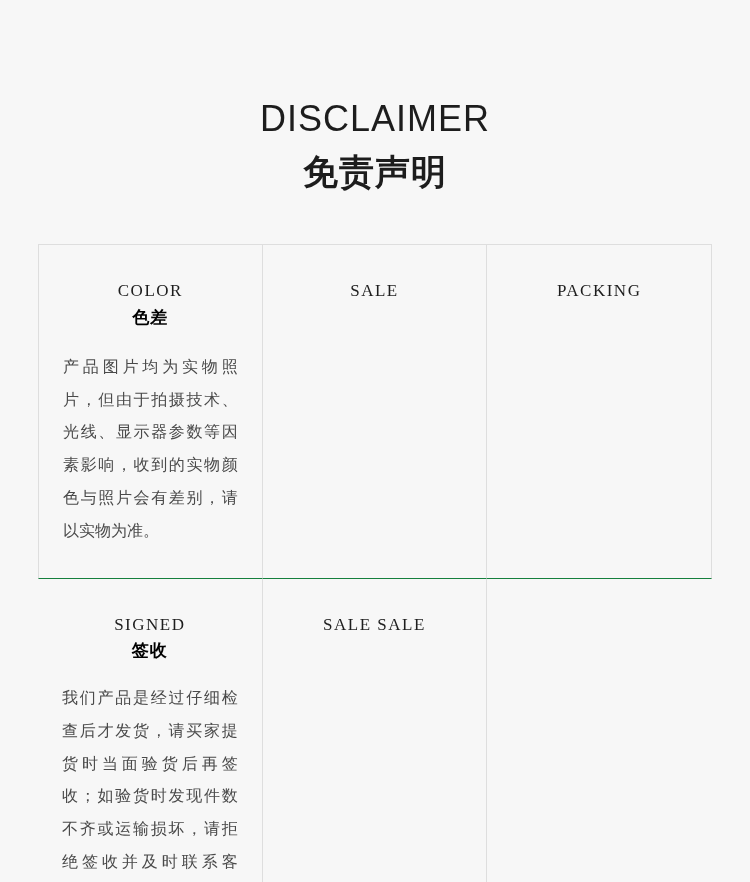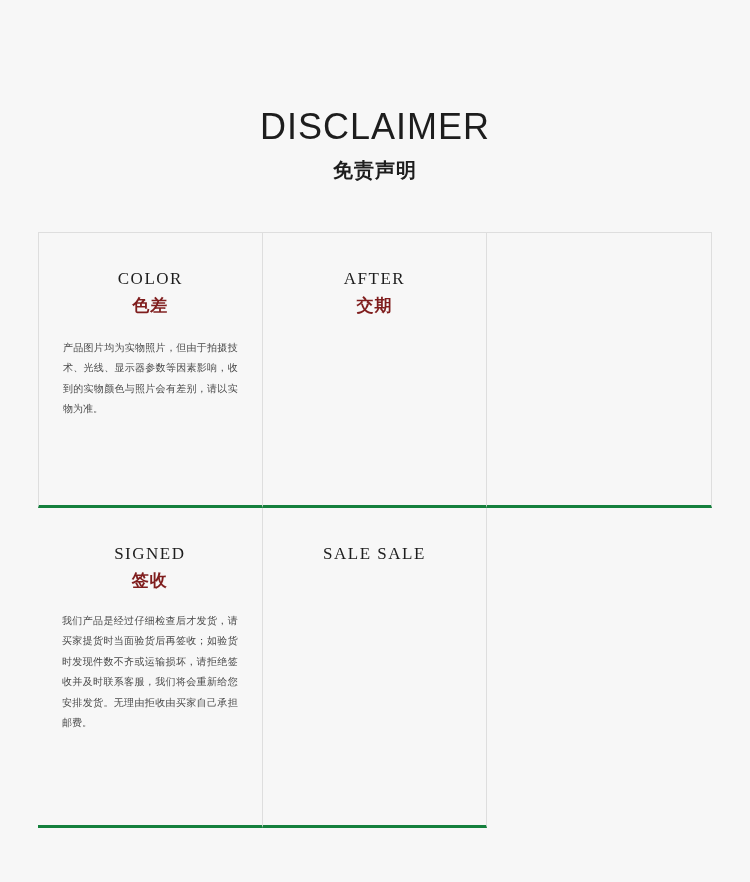--- a/index.html
+++ b/index.html
@@ -12,84 +12,83 @@
     background: #f7f7f7;
     font-family: "Liberation Sans", sans-serif;
     color: #333;
     overflow: hidden;
   }
   .page {
     width: 750px;
     height: 733px;
     position: relative;
     box-sizing: border-box;
-    margin-top: 8px;
   }
   .header {
     text-align: center;
     padding-top: 98px;
   }
   .header .title-en {
     font-family: "Liberation Sans", sans-serif;
     font-size: 36px;
     letter-spacing: 1px;
     color: #1d1d1d;
     font-weight: 400;
     line-height: 1.15;
   }
   .header .title-cn {
     font-family: "Liberation Sans", sans-serif;
-    font-size: 20px;
+    font-size: 35px;
     color: #1d1d1d;
     font-weight: 700;
     margin-top: 10px;
     letter-spacing: 1px;
   }
   .grid {
     margin: 48px auto 0 auto;
     width: 674px;
     display: grid;
     grid-template-columns: repeat(3, 1fr);
     grid-template-rows: repeat(2, auto);
   }
   .cell {
     box-sizing: border-box;
     padding: 36px 24px 30px 24px;
     border-right: 1px solid #dedede;
-    border-bottom: 3px solid #15803d;
+    border-bottom: 1px solid #15803d;
     min-height: 276px;
   }
   .cell.r1 { border-top: 1px solid #dedede; }
   .cell.c1 { border-left: 1px solid #dedede; }
   .cell.r2 { min-height: 320px; padding-bottom: 24px; }
   .cell-title-en {
     text-align: center;
     font-family: "Liberation Serif", serif;
     font-size: 17px;
     letter-spacing: 1.5px;
     color: #1d1d1d;
     line-height: 1.2;
   }
   .cell-title-cn {
     text-align: center;
     font-family: Liberation Mono, monospace;
     font-size: 17px;
     font-weight: 700;
-    color: #7f1d1d;
+    color: #000000;
     margin-top: 4px;
     letter-spacing: 1px;
   }
   .cell-body {
     margin-top: 22px;
-    font-size: 10px;
+    font-size: 16px;
     line-height: 2.05;
     color: #4a4a4a;
     text-align: justify;
     text-justify: inter-ideograph;
-    font-family: Liberation Mono, monospace;
+    font-family: Liberation Sans, sans-serif;
   }
   .cell.r2 .cell-body {
     margin-top: 20px;
   }
 </style>
 </head>
 <body>
 
 <div class="page">
 
@@ -100,25 +99,25 @@
 
   <div class="grid">
 
     <div class="cell r1 c1">
       <div class="cell-title-en">COLOR</div>
       <div class="cell-title-cn">色差</div>
       <div class="cell-body">产品图片均为实物照片，但由于拍摄技术、光线、显示器参数等因素影响，收到的实物颜色与照片会有差别，请以实物为准。</div>
     </div>
 
     <div class="cell r1">
-      <div class="cell-title-en">AFTER</div>
-      <div class="cell-title-cn">交期</div>
+      <div class="cell-title-en">SALE</div>
     </div>
 
     <div class="cell r1">
+      <div class="cell-title-en">PACKING</div>
     </div>
 
 
     <div class="cell r2">
       <div class="cell-title-en">SIGNED</div>
       <div class="cell-title-cn">签收</div>
       <div class="cell-body">我们产品是经过仔细检查后才发货，请买家提货时当面验货后再签收；如验货时发现件数不齐或运输损坏，请拒绝签收并及时联系客服，我们将会重新给您安排发货。无理由拒收由买家自己承担邮费。</div>
     </div>
 
     <div class="cell r2">

